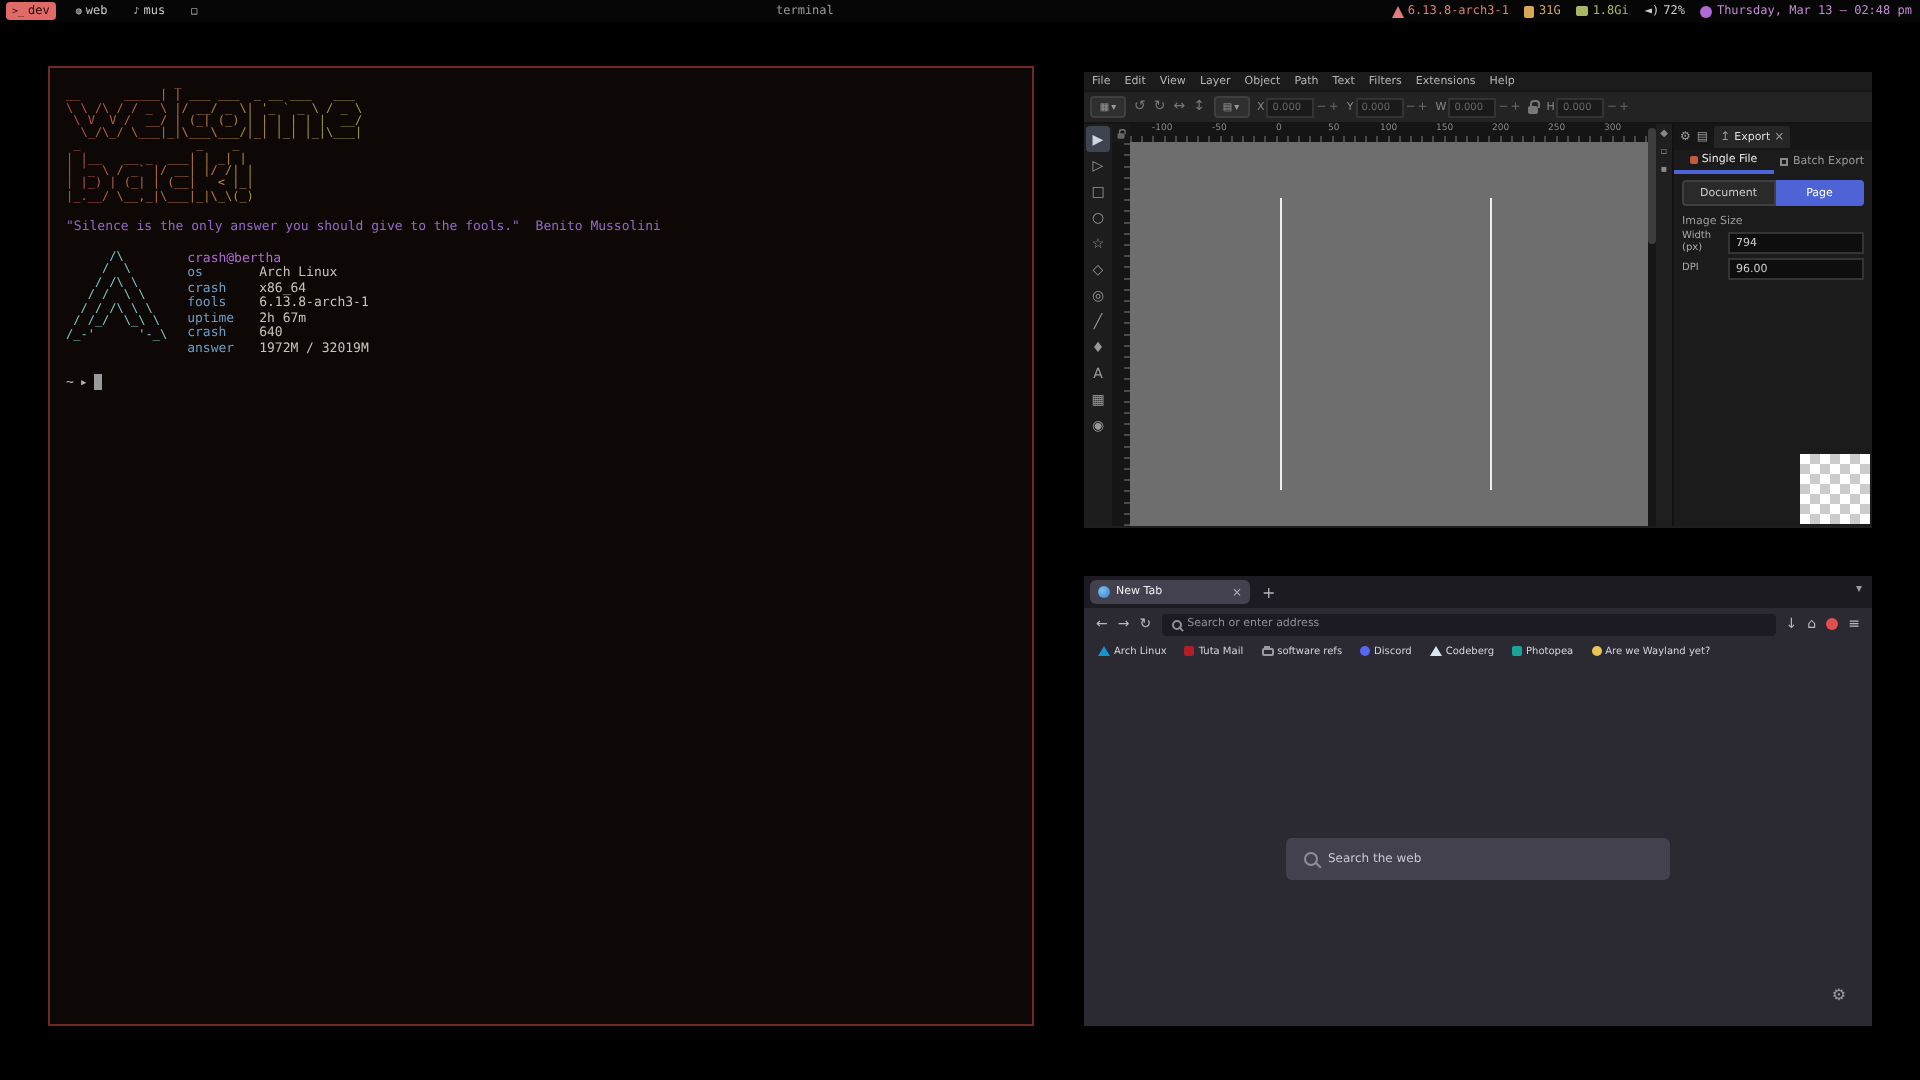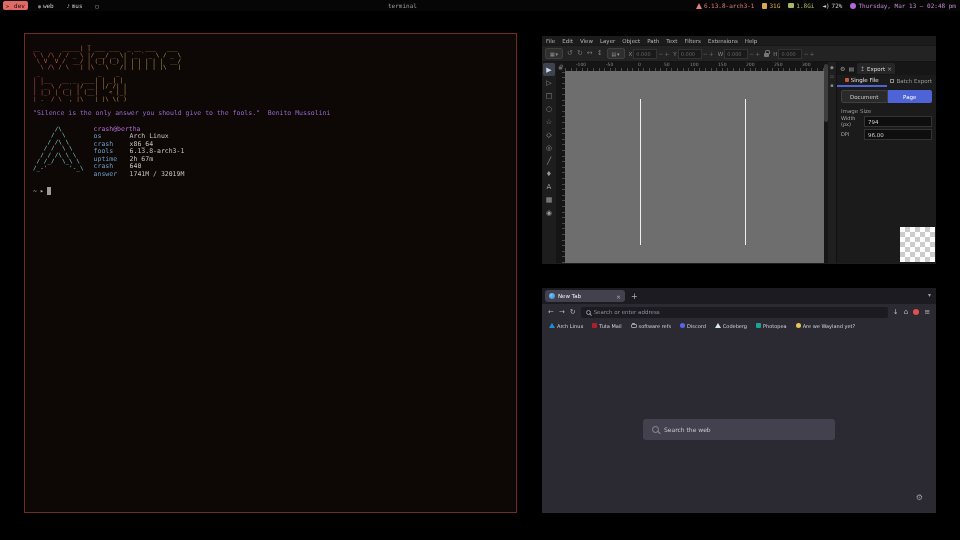--- a/index.html
+++ b/index.html
@@ -235,21 +235,21 @@
         <div class="frow">
           <span class="k">fools</span><span class="v">6.13.8-arch3-1</span>
         </div>
         <div class="frow">
           <span class="k">uptime</span><span class="v">2h 67m</span>
         </div>
         <div class="frow">
           <span class="k">crash</span><span class="v">640</span>
         </div>
         <div class="frow">
-          <span class="k">answer</span><span class="v">1741M / 32019M</span>
+          <span class="k">answer</span><span class="v">1972M / 32019M</span>
         </div>
       </div>
     </div>
     <div class="promptline">
       <span>~</span>
       <span class="psym">▸</span>
       <span class="cursor"></span>
     </div>
   </div>
 

